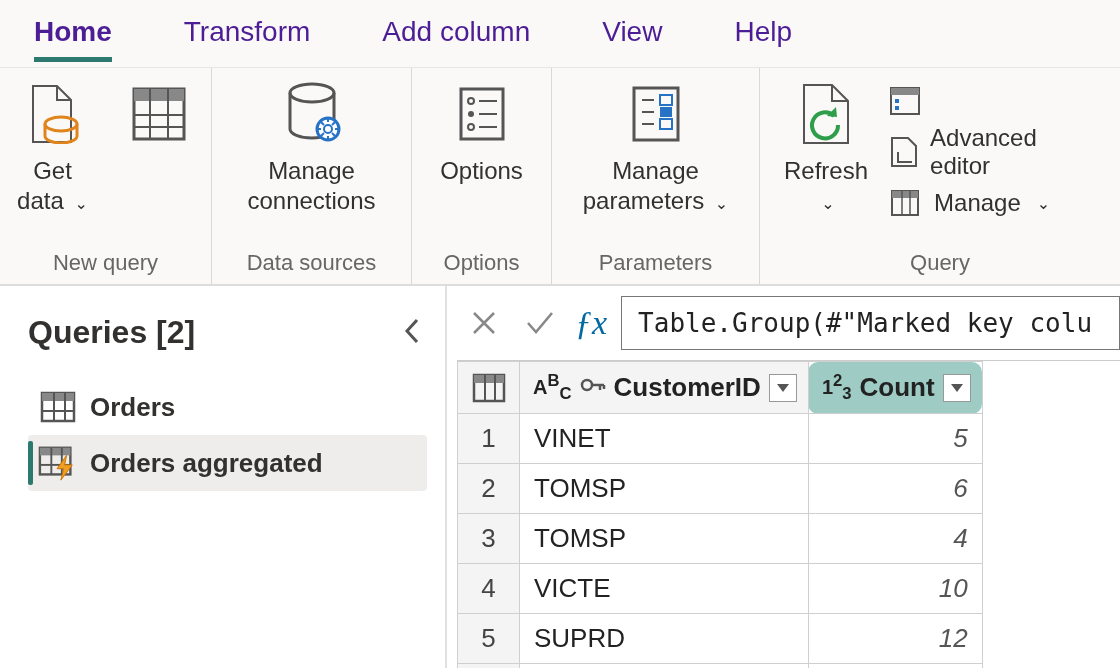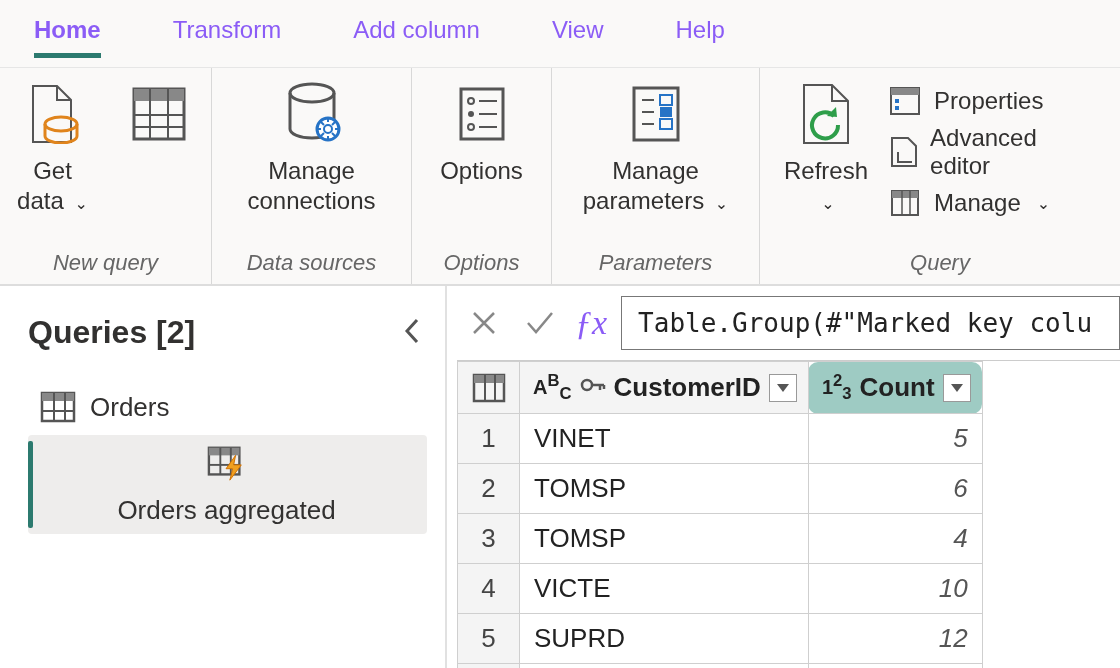--- a/index.html
+++ b/index.html
@@ -1,50 +1,50 @@
 <!DOCTYPE html>
 <html><head>
 <meta charset="utf-8">
 <style>
   * { box-sizing: border-box; }
   html, body { margin:0; padding:0; font-family: "Segoe UI", -apple-system, sans-serif; background:#fff; color:#222; overflow:hidden; width:1120px; height:668px; }
   .app { width:1120px; height:668px; display:flex; flex-direction:column; }
 
   
   .tabs { display:flex; gap:72px; padding:10px 34px 0 34px; background:#faf9f8; height:68px; align-items:flex-start; border-bottom:1px solid #e6e6e6;}
-  .tab { font-size:24px; color:#8b5cf6; padding:6px 0 14px 0; position:relative; cursor:pointer;}
+  .tab { font-size:28px; color:#4c1d95; padding:6px 0 14px 0; position:relative; cursor:pointer;}
   .tab.active { font-weight:600; }
   .tab.active::after { content:""; position:absolute; left:0; right:0; bottom:0; height:5px; background:#2c7a6f; }
 
   
   .ribbon { display:flex; background:#faf9f8; border-bottom:2px solid #ddd; height:218px;}
   .rgroup { border-right:1px solid #d8d8d8; display:flex; flex-direction:column; align-items:center; }
   .rgroup:last-child { border-right:none; }
   .rrow { display:flex; gap:34px; padding:10px 24px 0 24px; align-items:flex-start; flex:1;}
   .rbtn { display:flex; flex-direction:column; align-items:center; justify-content:flex-start; gap:6px; cursor:pointer; text-align:center; font-size:24px; line-height:1.25; color:#323130;}
   .icon-box { width:72px; height:72px; display:flex; align-items:center; justify-content:center;}
   .small-list { display:flex; flex-direction:column; gap:6px; padding:6px 26px 0 10px;}
   .small-item { display:flex; align-items:center; gap:12px; cursor:pointer; font-size:24px; color:#323130;}
   .small-icon { width:34px; height:34px; display:flex; align-items:center; justify-content:center;}
-  .glabel { font-size:22px; color:#666; text-align:center; padding:0 0 8px 0; width:100%;font-style:italic;}
+  .glabel { font-size:22px; color:#666; text-align:center; padding:0 0 8px 0; width:100%;}
 
   
   .body { display:flex; flex:1; min-height:0;}
   .side { width:447px; border-right:2px solid #e1e1e1; padding:28px 18px 0 28px; position:relative;}
   .side-title { font-size:32px; font-weight:700; color:#323130; margin-bottom:28px;}
   .collapse { position:absolute; right:22px; top:30px; font-size:32px; color:#666; cursor:pointer;}
-  .qitem { display:flex; align-items:center; gap:12px; font-size:26px; color:#323130; padding:8px 12px 8px 10px; cursor:pointer; border-radius:4px;}
-  .qitem.selected { background:#eeedec; position:relative;flex-direction:column;}
+  .qitem { display:flex; align-items:center; gap:12px; font-size:26px; color:#323130; padding:8px 12px 8px 10px; cursor:pointer; border-radius:4px;font-weight:bold;}
+  .qitem.selected { background:#eeedec; position:relative;}
   .qitem.selected::before { content:""; position:absolute; left:0; top:6px; bottom:6px; width:5px; background:#2c7a6f; border-radius:2px;}
   .qicon { width:40px; height:40px; display:flex; align-items:center; justify-content:center;}
 
   .main { flex:1; display:flex; flex-direction:column; min-width:0;}
   .formula-row { display:flex; align-items:center; gap:14px; padding:10px 0 10px 16px; }
   .fbtn { width:42px; height:42px; display:flex; align-items:center; justify-content:center; cursor:pointer;}
-  .fx { font-family: "Times New Roman", serif; font-style:italic; font-size:34px; color:#8b5cf6;}
+  .fx { font-family: "Times New Roman", serif; font-style:italic; font-size:34px; color:#0369a1;}
   .formula { flex:1; border:1px solid #777; height:54px; display:flex; align-items:center; padding:0 16px; font-family:Consolas, monospace; font-size:26px; color:#222; background:#fff; overflow:hidden; white-space:nowrap;}
 
   .grid { border-top:1px solid #ccc; margin-left:10px;}
   table { border-collapse:collapse; }
   th, td { border:1px solid #cfcfcf; font-size:26px; }
   th { background:#f4f4f4; height:52px; }
   td { height:50px; padding:0 14px; }
   .rowhdr { width:54px; text-align:center; color:#444; background:#f4f4f4;}
   .colhead { display:flex; align-items:center; gap:8px; padding:0 10px 0 12px; position:relative;}
   .filter-btn { width:28px; height:28px; border:1px solid #999; background:#fff; cursor:pointer; display:flex; align-items:center; justify-content:center; margin-left:6px;}
@@ -177,21 +177,20 @@
         <div class="small-list">
           <div class="small-item">
             <div class="small-icon">
               <svg width="32" height="30" viewBox="0 0 32 30">
                   <rect x="2" y="2" width="28" height="26" fill="none" stroke="#555" stroke-width="2"></rect>
                   <rect x="2" y="2" width="28" height="7" fill="#888"></rect>
                   <rect x="6" y="13" width="4" height="4" fill="#2673c6"></rect>
                   <rect x="6" y="20" width="4" height="4" fill="#2673c6"></rect>
                 </svg>
             </div>
-            <span>Properties</span>
           </div>
           <div class="small-item">
             <div class="small-icon">
               <svg width="30" height="32" viewBox="0 0 30 32">
                   <path d="M4 2h16l8 8v20H4z" fill="none" stroke="#555" stroke-width="2"></path>
                   <path d="M10 16v10h14" fill="none" stroke="#555" stroke-width="2"></path>
                 </svg>
             </div>
             <span>Advanced editor</span>
           </div>

